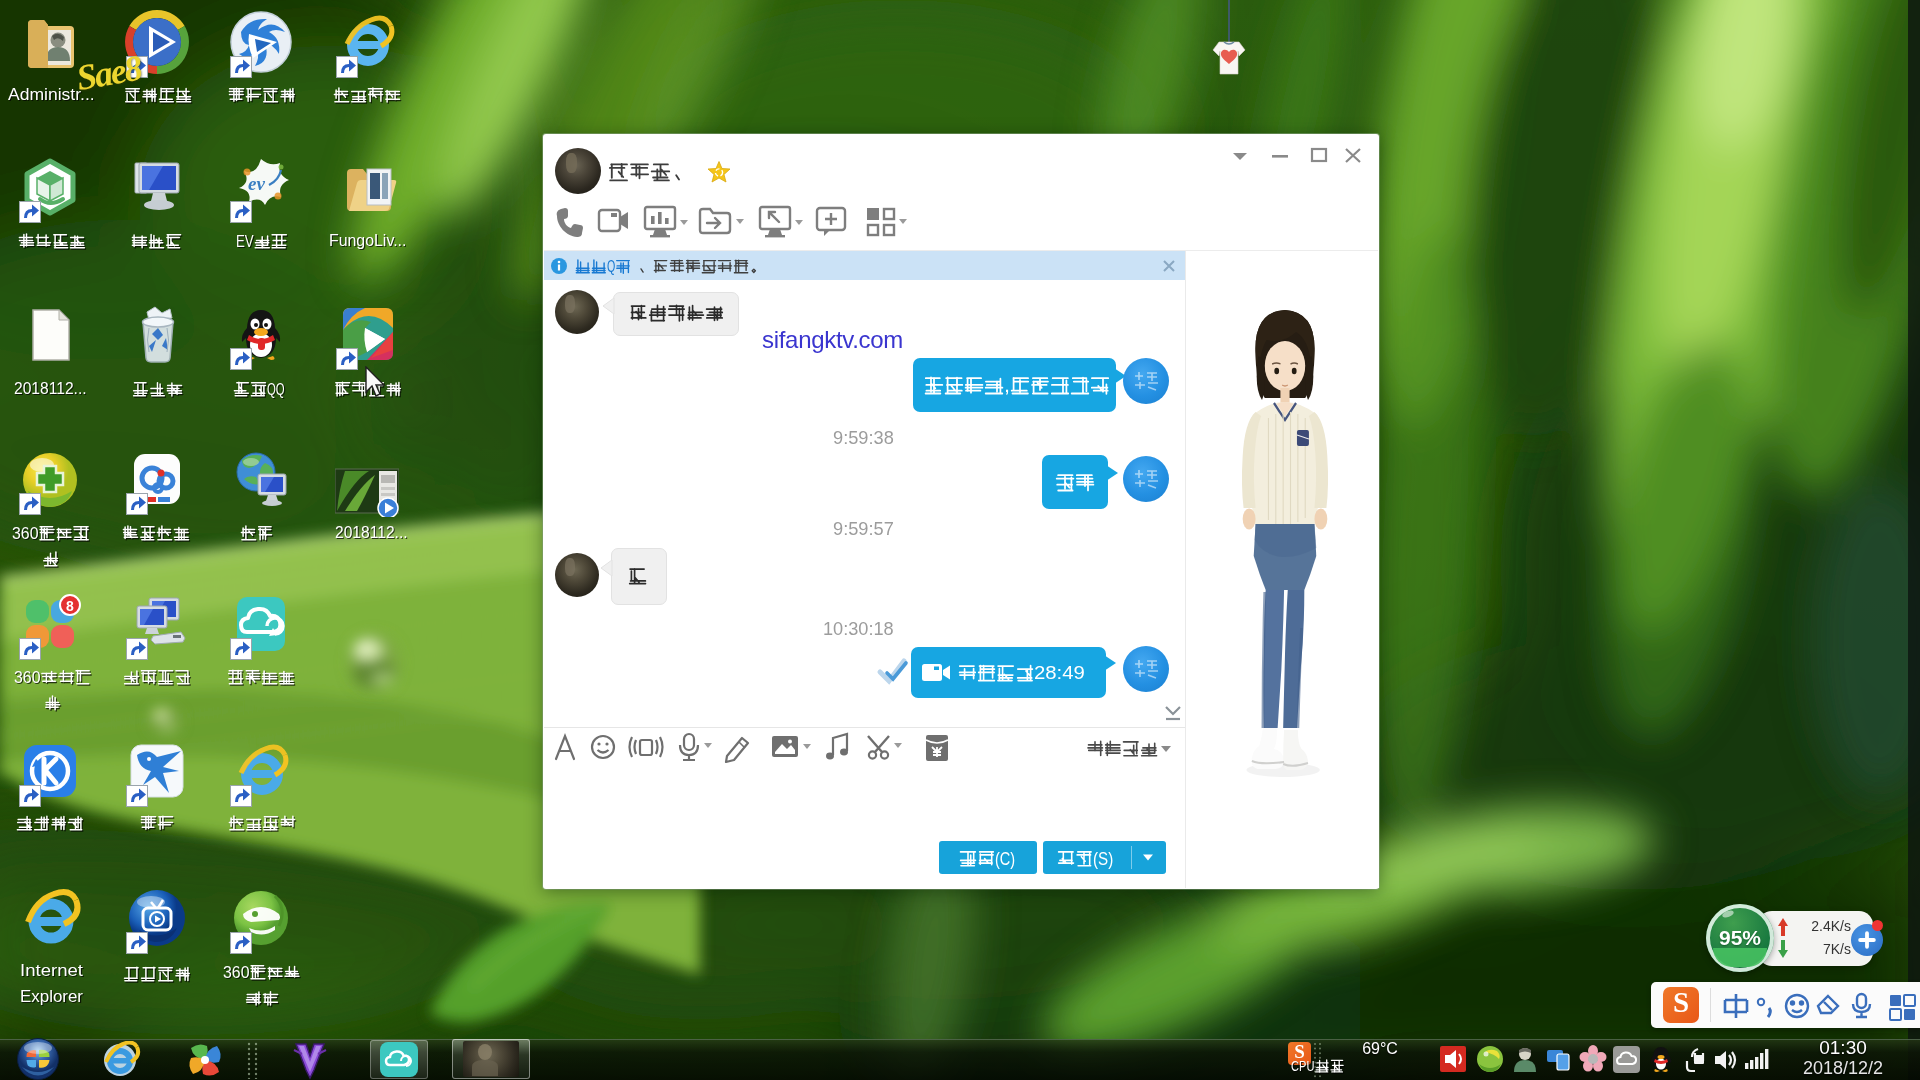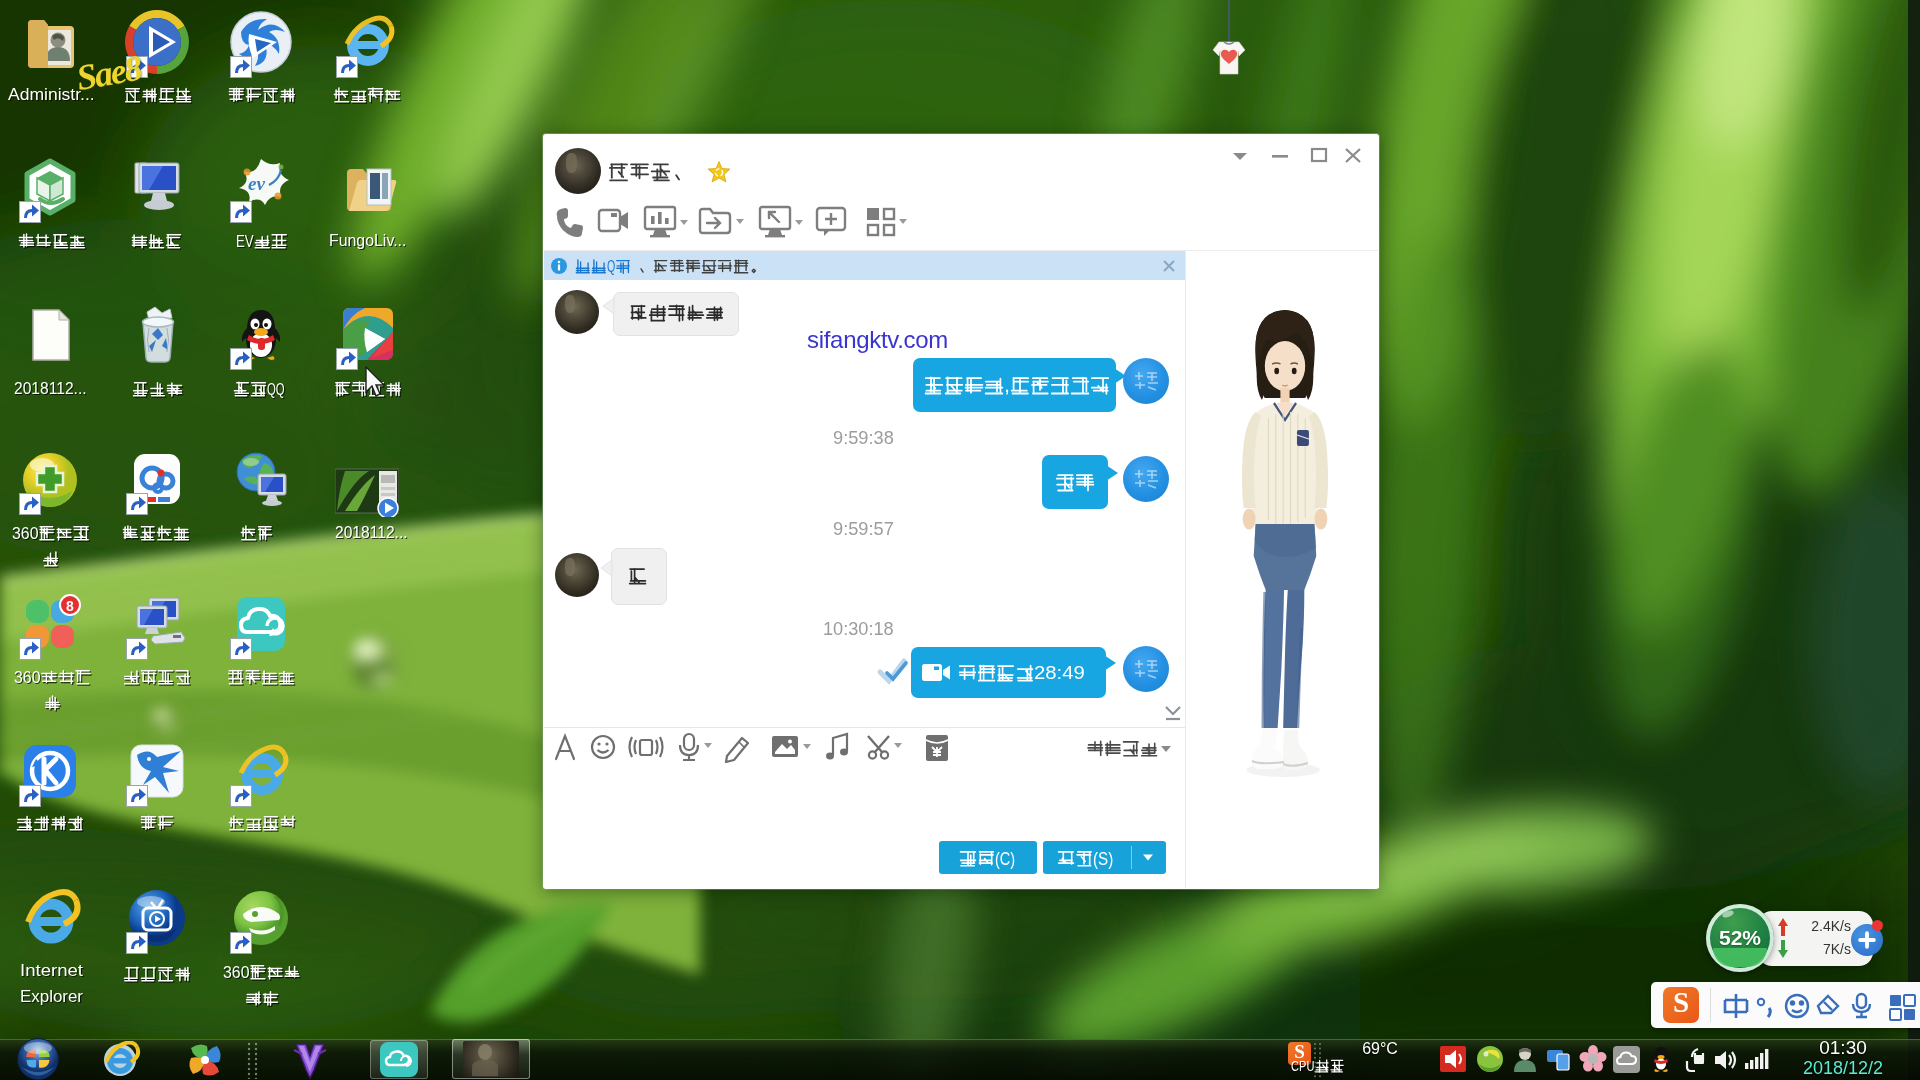--- a/index.html
+++ b/index.html
@@ -696,21 +696,21 @@
     </div>
 <div class="abs" style="left:613px;top:292px;width:124px;height:42px;background:#f0f0f0;border:1px solid #e2e2e2;border-radius:7px;"></div>
 <svg class="abs" style="left:603px;top:298px" width="12" height="16" viewBox="0 0 12 16">
       <path d="M11 0 L0 8 L11 16 Z" fill="#f0f0f0" stroke="#e2e2e2" stroke-width="1"></path>
     </svg>
 <div style="position:absolute;left:629px;top:303px;">
       <svg width="96" height="23" viewBox="0 0 96 23" style="display:block">
         <path d="M2.5 3.1L15.7 3.1 M2.5 9.4L15.3 9.4 M2.4 14.9L16.8 14.9 M3.4 4.0L3.4 15.8 M9.5 5.7L9.5 16.6 M12.4 2.5L12.4 15.3 M7.0 8.6L11.0 13.3 M22.8 6.2L36.2 6.2 M22.1 9.4L36.0 9.4 M20.7 12.1L36.0 12.1 M22.6 17.6L35.3 17.6 M22.4 7.9L22.4 18.0 M28.5 2.3L28.5 13.7 M34.6 3.6L34.6 18.0 M40.6 3.1L54.4 3.1 M39.7 6.2L55.2 6.2 M40.0 12.1L54.7 12.1 M47.5 2.4L47.5 12.0 M50.4 5.5L50.4 18.0 M53.6 3.1L53.6 17.1 M59.7 9.4L73.1 9.4 M59.2 12.1L74.4 12.1 M59.2 14.9L72.0 14.9 M60.4 4.0L60.4 16.4 M63.6 2.5L63.6 17.1 M64.1 7.8L68.1 12.5 M77.6 6.2L92.7 6.2 M80.4 9.4L93.3 9.4 M78.3 12.1L92.2 12.1 M77.8 14.9L93.2 14.9 M85.5 4.0L85.5 17.5 M88.4 6.6L88.4 16.9 M91.6 4.3L91.6 14.1 M84.7 9.7L88.7 14.4" stroke="#2b2b2b" stroke-width="1.67" fill="none" stroke-linecap="round"></path>
       </svg>
     </div>
-<div class="abs" style="left:762px;top:326px;font-family:'Liberation Sans',sans-serif;font-size:24px;color:#3a35cf;letter-spacing:-0.3px;margin-left:45px;">sifangktv.com</div>
+<div class="abs" style="left:762px;top:326px;font-family:'Liberation Sans',sans-serif;font-size:24px;color:#3a35cf;letter-spacing:-0.3px;">sifangktv.com</div>
 <div class="abs" style="left:913px;top:358px;width:203px;height:54px;background:#17a6e2;border-radius:7px;"></div>
 <svg class="abs" style="left:1114px;top:368px" width="12" height="16" viewBox="0 0 12 16">
       <path d="M0 0 L12 8 L0 16 Z" fill="#17a6e2"></path>
     </svg>
 <div style="position:absolute;left:924px;top:375px;">
       <svg width="187" height="24" viewBox="0 0 187 24" style="display:block">
         <path d="M1.8 3.2L15.8 3.2 M2.3 9.9L18.3 9.9 M2.4 15.7L16.2 15.7 M1.6 18.5L16.4 18.5 M7.0 2.5L7.0 16.6 M10.0 2.9L10.0 18.5 M7.1 8.3L11.3 13.3 M22.2 3.2L37.6 3.2 M22.9 9.9L38.3 9.9 M24.0 15.7L37.8 15.7 M21.6 18.5L36.3 18.5 M23.6 2.5L23.6 17.7 M33.0 2.6L33.0 16.9 M27.3 10.8L31.5 15.8 M43.1 3.2L57.1 3.2 M41.8 9.9L58.4 9.9 M41.6 12.7L58.4 12.7 M42.0 15.7L56.4 15.7 M43.6 4.0L43.6 15.9 M47.0 3.1L47.0 17.7 M61.9 6.6L76.1 6.6 M62.8 9.9L76.3 9.9 M61.7 12.7L78.4 12.7 M61.7 18.5L78.3 18.5 M73.0 6.5L73.0 16.6 M76.4 3.7L76.4 18.1 M89.4 3.2L104.1 3.2 M90.4 6.6L104.2 6.6 M87.7 15.7L102.8 15.7 M88.5 18.5L103.9 18.5 M89.6 2.8L89.6 15.5 M96.0 4.9L96.0 16.7 M108.9 3.2L123.3 3.2 M109.2 6.6L124.0 6.6 M108.1 9.9L122.6 9.9 M108.9 18.5L123.7 18.5 M109.6 6.3L109.6 17.0 M116.0 3.9L116.0 15.0 M113.5 7.9L117.7 12.9 M128.7 3.2L143.9 3.2 M127.9 9.9L143.9 9.9 M127.8 18.5L144.2 18.5 M139.0 3.4L139.0 17.4 M142.4 5.5L142.4 18.5 M148.8 3.2L162.4 3.2 M149.8 6.6L164.2 6.6 M147.7 18.5L164.3 18.5 M159.0 2.7L159.0 17.9 M162.4 4.8L162.4 16.2 M167.9 3.2L184.2 3.2 M167.8 12.7L183.4 12.7 M169.7 15.7L183.7 15.7 M179.0 3.8L179.0 16.7 M182.4 9.5L182.4 18.8 M174.3 11.0L178.5 16.0" stroke="#ffffff" stroke-width="1.76" fill="none" stroke-linecap="round"></path>
         <text x="80.0" y="17.2" font-family="Liberation Sans, sans-serif" font-size="20px" font-weight="normal" fill="#ffffff" textLength="6.0" lengthAdjust="spacingAndGlyphs">,</text>
       </svg>
     </div>
@@ -874,21 +874,21 @@
 <div class="abs" style="left:1794px;top:918px;width:57px;height:18px;font-size:14px;color:#333;text-align:right;font-family:'Liberation Sans',sans-serif;">2.4K/s</div>
 <div class="abs" style="left:1794px;top:941px;width:57px;height:18px;font-size:14px;color:#333;text-align:right;font-family:'Liberation Sans',sans-serif;">7K/s</div>
 <div class="abs" style="left:1851px;top:924px;width:32px;height:32px;border-radius:50%;background:radial-gradient(circle at 40% 35%, #4894e4, #2a6cc4);"></div>
 <svg class="abs" style="left:1851px;top:924px" width="32" height="32" viewBox="0 0 42 42">
       <path d="M21 12 L21 30 M12 21 L30 21" stroke="#fff" stroke-width="5" stroke-linecap="round"></path>
     </svg>
 <div class="abs" style="left:1872px;top:920px;width:11px;height:11px;border-radius:50%;background:#e33;"></div>
 <div class="abs" style="left:1706px;top:904px;width:68px;height:68px;border-radius:50%;background:radial-gradient(circle at 40% 28%, #3f9e4e, #1a7a40 60%, #0f6636);box-shadow:0 2px 6px rgba(0,0,0,0.35), inset 0 0 0 4px rgba(230,245,235,0.9);"></div>
 <div class="abs" style="left:1713px;top:948px;width:54px;height:19px;border-radius:0 0 28px 28px;background:#46c060;opacity:0.9;"></div>
 <div class="abs" style="left:1722px;top:911px;width:12px;height:6px;border-radius:50%;background:rgba(255,255,255,0.55);transform:rotate(-20deg);"></div>
-<div class="abs" style="left:1706px;top:926px;width:68px;height:26px;font-size:21px;font-weight:bold;color:#fff;text-align:center;font-family:'Liberation Sans',sans-serif;text-shadow:0 1px 2px rgba(0,60,20,0.6);">52%</div>
+<div class="abs" style="left:1706px;top:926px;width:68px;height:26px;font-size:21px;font-weight:bold;color:#fff;text-align:center;font-family:'Liberation Sans',sans-serif;text-shadow:0 1px 2px rgba(0,60,20,0.6);">95%</div>
 <div class="abs" style="left:1651px;top:982px;width:269px;height:46px;background:#fbfbfb;border-radius:5px 0 0 5px;box-shadow:0 2px 5px rgba(0,0,0,0.3);"></div>
 <div class="abs" style="left:1663px;top:987px;width:36px;height:36px;border-radius:7px;background:linear-gradient(135deg,#f07828,#e85818);"></div>
 <div class="abs" style="left:1663px;top:986px;width:36px;height:37px;font-size:29px;font-weight:bold;color:#fff;text-align:center;font-family:'Liberation Serif',serif;">S</div>
 <div class="abs" style="left:1710px;top:988px;width:1px;height:34px;background:#ddd;"></div>
 <svg class="abs" style="left:1722px;top:990px" width="198" height="32" viewBox="0 0 198 32">
 <g stroke="#3a6ebc" fill="none" stroke-width="2.6">
 <path d="M3 10 L25 10 M3 10 L3 22 L25 22 M25 10 L25 22 M14 4 L14 28"></path>
 </g>
 <circle cx="39" cy="12" r="3.2" fill="none" stroke="#3a6ebc" stroke-width="2"></circle>
 <path d="M47 18 Q50 22 46 27" stroke="#3a6ebc" stroke-width="3" fill="none"></path>
@@ -1056,17 +1056,17 @@
       </g>
       <g fill="#f2f2f2" transform="translate(305,2)">
         <rect x="0" y="16" width="3.4" height="6"></rect>
         <rect x="5" y="13" width="3.4" height="9"></rect>
         <rect x="10" y="10" width="3.4" height="12"></rect>
         <rect x="15" y="6" width="3.4" height="16"></rect>
         <rect x="20" y="2" width="3.4" height="20"></rect>
       </g>
     </svg>
 <div class="abs" style="left:1778px;top:1037px;width:130px;height:19px;font-size:19px;color:#fff;text-align:center;font-family:'Liberation Sans',sans-serif;text-shadow:0 1px 2px #000;">01:30</div>
-<div class="abs" style="left:1778px;top:1058px;width:130px;height:18px;font-size:18px;color:#5eead4;text-align:center;font-family:'Liberation Sans',sans-serif;text-shadow:0 1px 2px #000;">2018/12/2</div>
+<div class="abs" style="left:1778px;top:1058px;width:130px;height:18px;font-size:18px;color:#e5e5e5;text-align:center;font-family:'Liberation Sans',sans-serif;text-shadow:0 1px 2px #000;">2018/12/2</div>
 
 <svg class="abs" style="left:364px;top:366px" width="24" height="34" viewBox="0 0 24 34">
 <path d="M2 1 L2 26 L8 20 L12 30 L16 28 L12 19 L20 19 Z" fill="#f8f8f8" stroke="#202020" stroke-width="1.4"></path>
 </svg>
 </div>
 </body></html>

